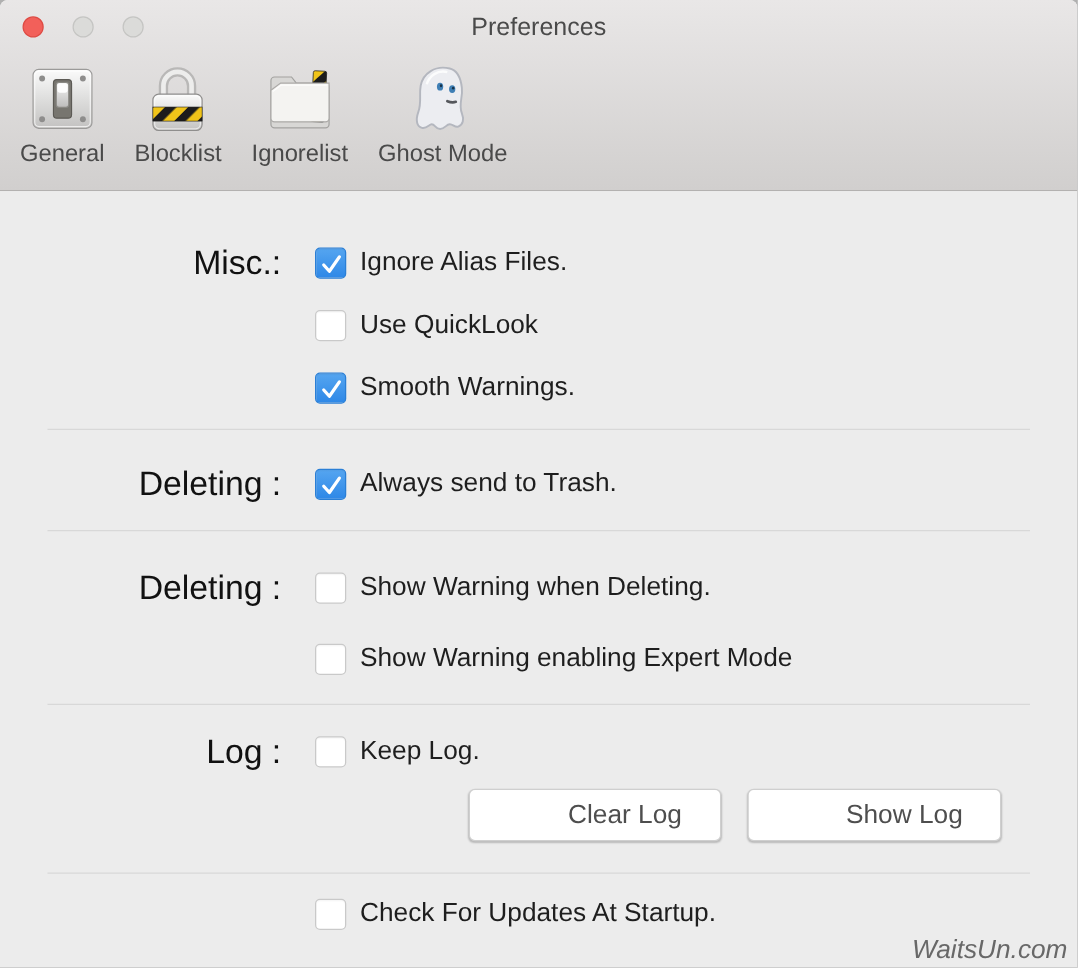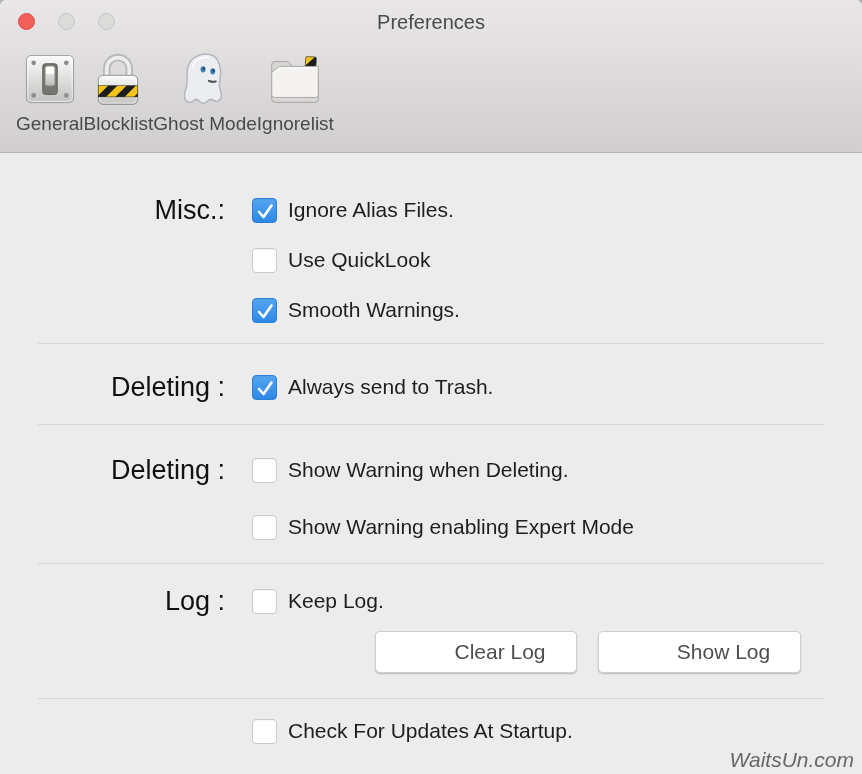--- a/index.html
+++ b/index.html
@@ -8,21 +8,21 @@
 
   
   .header { position:relative; height:153px; background:linear-gradient(#e9e7e7, #d1cfce); border-bottom:1px solid #b3b1b0; border-radius:6px 6px 0 0; }
   .titlebar { position:relative; height:44px; }
   .traffic-lights { position:absolute; left:18px; top:13px; display:flex; gap:23px; }
   .tl { width:17px; height:17px; border-radius:50%; }
   .tl-red { background:#f2605a; border:1px solid #de4b44; }
   .tl-gray { background:#dbdbd9; border:1px solid #c5c5c3; }
   .window-title { position:absolute; left:0; right:0; top:11px; text-align:center; font-size:20px; color:#4a4a4a; }
 
-  .toolbar { position:absolute; left:16px; top:48px; display:flex; }
+  .toolbar { position:absolute; left:16px; top:48px; display:flex; gap:24px; }
   .tb-item { display:flex; flex-direction:column; align-items:center; cursor:default; }
   .tb-icon { width:64px; height:64px; display:flex; align-items:center; justify-content:center; }
   .tb-label { font-size:19px; color:#4a4a4a; margin-top:1px; white-space:nowrap; }
 
   
   .main { position:relative; height:621px; background:#ececec; }
   .divider { position:absolute; left:38px; right:38px; height:1px; background:#d8d8d8; }
 
   .row { position:absolute; left:0; height:28px; display:flex; align-items:center; }
   .sec-label { display:inline-block; width:225px; text-align:right; font-size:27px; color:#111; white-space:nowrap; }
@@ -97,44 +97,44 @@
             <rect x="12.5" y="28.5" width="39" height="28" rx="4" fill="none" stroke="#ffffff" stroke-opacity="0.6"></rect>
             <rect x="11" y="38" width="42" height="12" fill="url(#hazard)" stroke="#1c1c1c" stroke-width="0.5"></rect>
           </svg>
         </span>
         <span class="tb-label">Blocklist</span>
       </div>
 
       <div class="tb-item">
         <span class="tb-icon">
           <svg width="62" height="62" viewBox="0 0 64 64">
+            <path d="M8 16 a3 3 0 0 1 3-3 h14 l4 5 h24 a3 3 0 0 1 3 3 v31 a3 3 0 0 1-3 3 h-42 a3 3 0 0 1-3-3 z" fill="#d8d7d5" stroke="#a3a2a0"></path>
+            <rect x="42" y="8" width="11" height="42" rx="1.5" fill="url(#hazard)" stroke="#1c1c1c" stroke-width="0.6" transform="rotate(3 47 29)"></rect>
+            <path d="M8 24 l8-6 h40 v29 a3 3 0 0 1-3 3 h-42 a3 3 0 0 1-3-3 z" fill="#f4f3f1" stroke="#aba9a7"></path>
+            <path d="M9.5 25 l7-5.3 h38" fill="none" stroke="#ffffff" stroke-opacity="0.8"></path>
+          </svg>
+        </span>
+        <span class="tb-label">Ignorelist</span>
+      </div>
+
+      <div class="tb-item">
+        <span class="tb-icon">
+          <svg width="62" height="62" viewBox="0 0 64 64">
             <path d="M38 6 C26 3 16 10 14 20 c-1.5 8 1 14 -2 22 c-2.5 7 -1 12 3 13 c4 1 6-3 8-3 c3 0 3 4 7 4 c4 0 5-4 8-4 c3 0 4 3 7 2 c4-1.5 5-6 3-11 c-3-8 1-13 0-21 C47 13 44 7.5 38 6 z" fill="#ecedf1" stroke="#b4b7bf" stroke-width="1.6"></path>
             <path d="M36 9 c-8-2 -15 3 -17 10" fill="none" stroke="#ffffff" stroke-width="2" stroke-opacity="0.8"></path>
             <ellipse cx="30" cy="21" rx="2.6" ry="3.2" fill="#3f7fb5"></ellipse>
             <ellipse cx="40" cy="23" rx="2.6" ry="3.2" fill="#3f7fb5"></ellipse>
             <ellipse cx="30.8" cy="20.2" rx="1" ry="1.2" fill="#16324a"></ellipse>
             <ellipse cx="40.8" cy="22.2" rx="1" ry="1.2" fill="#16324a"></ellipse>
             <path d="M36 33 q4 1.5 7 0.5" fill="none" stroke="#55575c" stroke-width="2.2" stroke-linecap="round"></path>
           </svg>
         </span>
         <span class="tb-label">Ghost Mode</span>
       </div>
 
-      <div class="tb-item">
-        <span class="tb-icon">
-          <svg width="62" height="62" viewBox="0 0 64 64">
-            <path d="M8 16 a3 3 0 0 1 3-3 h14 l4 5 h24 a3 3 0 0 1 3 3 v31 a3 3 0 0 1-3 3 h-42 a3 3 0 0 1-3-3 z" fill="#d8d7d5" stroke="#a3a2a0"></path>
-            <rect x="42" y="8" width="11" height="42" rx="1.5" fill="url(#hazard)" stroke="#1c1c1c" stroke-width="0.6" transform="rotate(3 47 29)"></rect>
-            <path d="M8 24 l8-6 h40 v29 a3 3 0 0 1-3 3 h-42 a3 3 0 0 1-3-3 z" fill="#f4f3f1" stroke="#aba9a7"></path>
-            <path d="M9.5 25 l7-5.3 h38" fill="none" stroke="#ffffff" stroke-opacity="0.8"></path>
-          </svg>
-        </span>
-        <span class="tb-label">Ignorelist</span>
-      </div>
-
     </div>
   </div>
 
   <div class="main">
 
     <div class="row" style="top:43px">
       <span class="sec-label">Misc.:</span>
       <span class="checkbox checked">
         <svg width="23" height="23" viewBox="0 0 23 23">
             <polyline points="5,12 9.5,17 17.5,5.5" fill="none" stroke="#fff" stroke-width="2.6" stroke-linecap="round" stroke-linejoin="round"></polyline>

